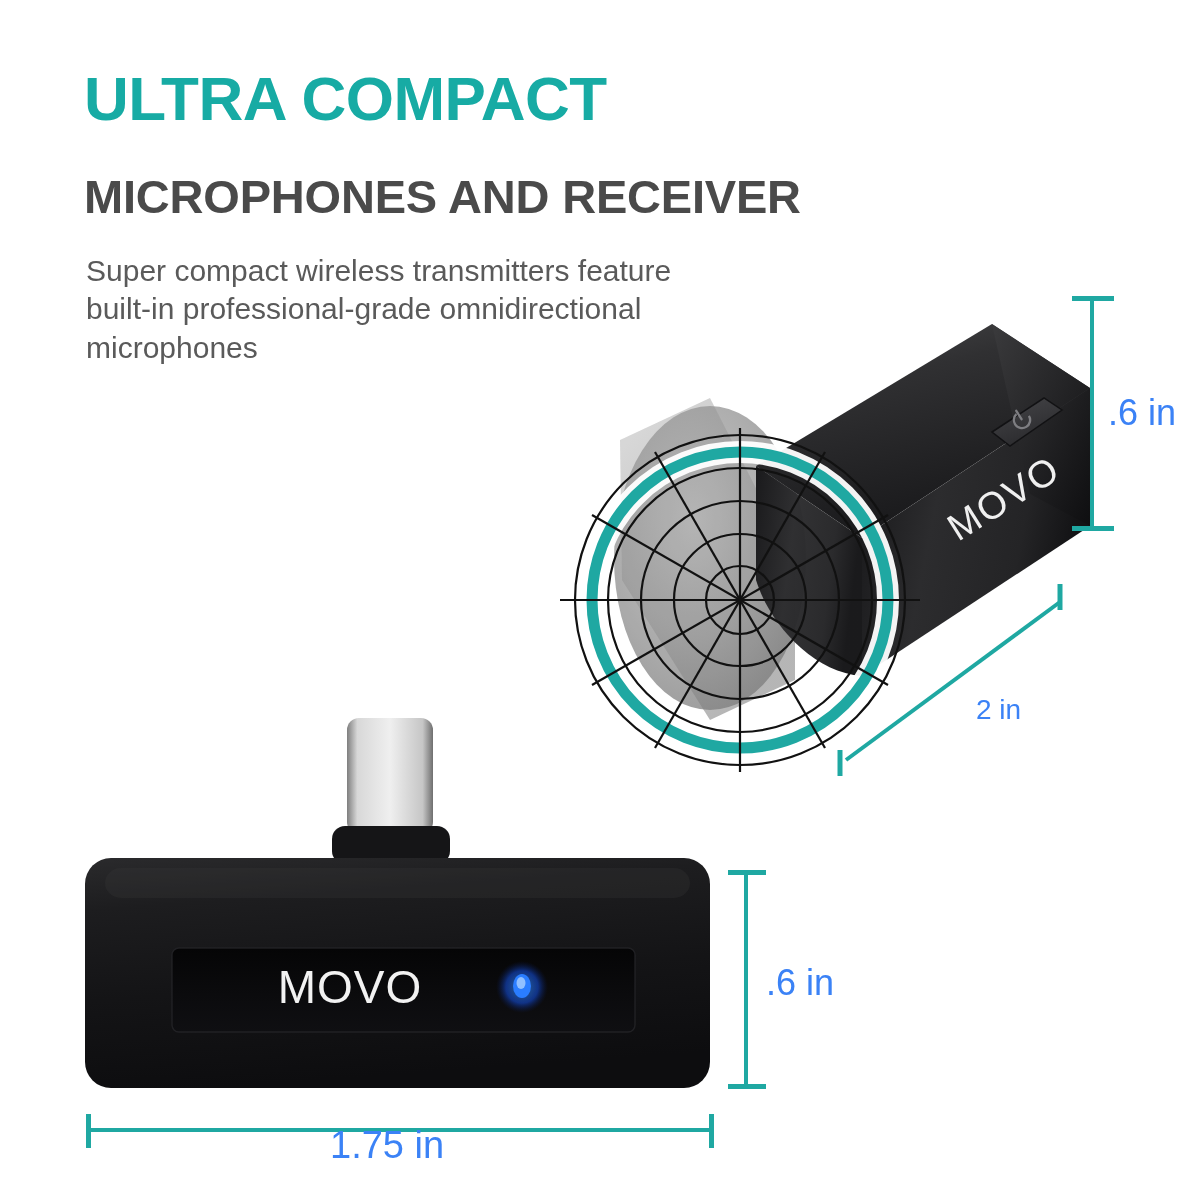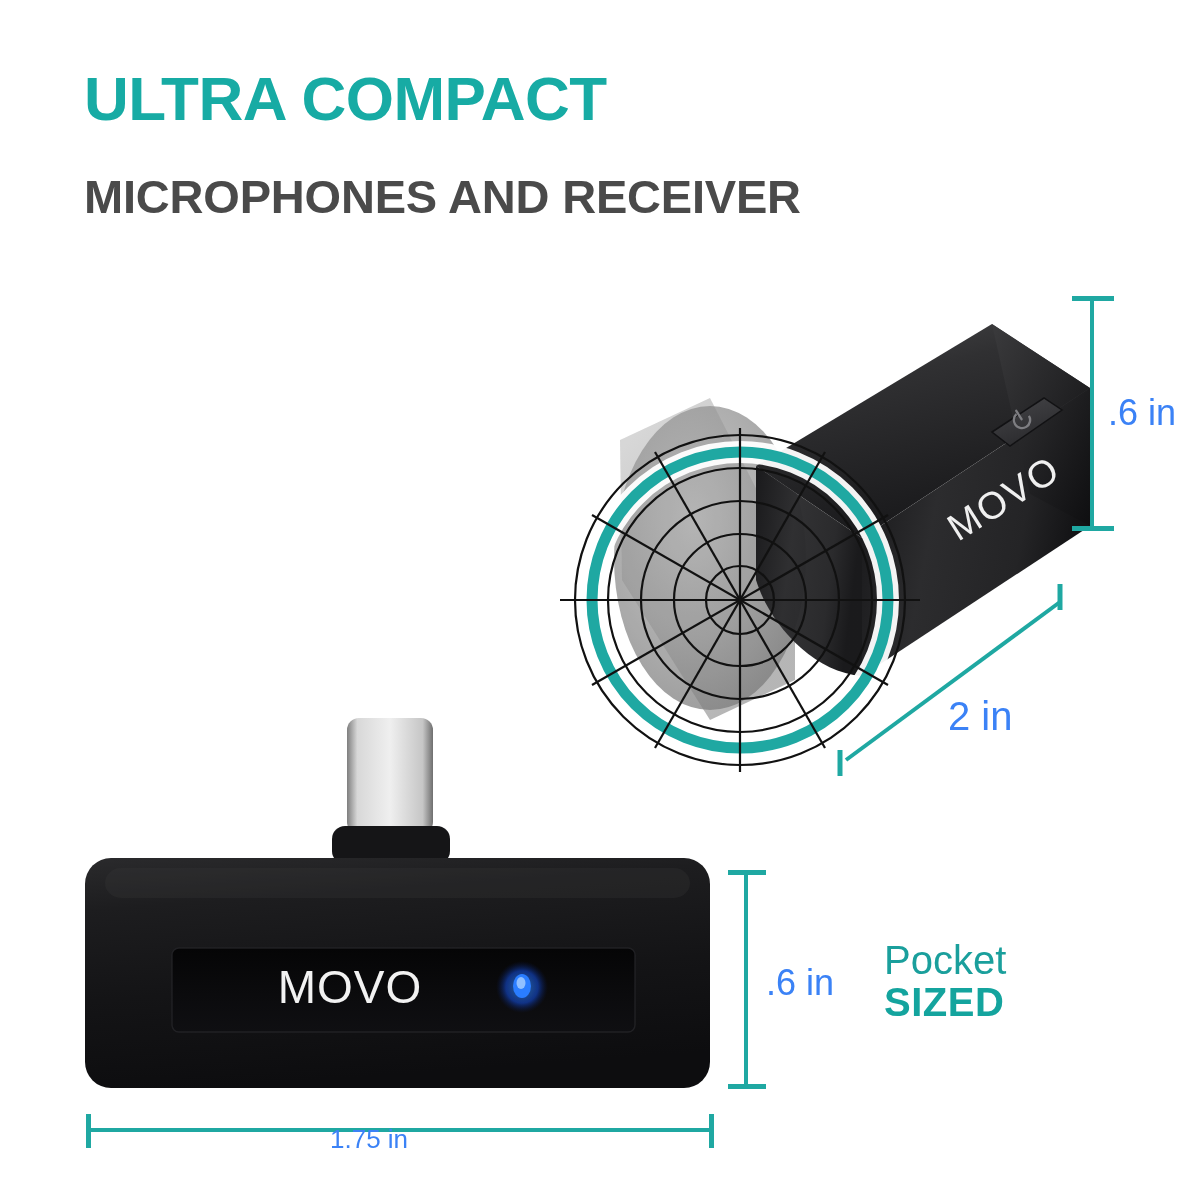--- a/index.html
+++ b/index.html
@@ -117,23 +117,23 @@
 
   
   .dim-label {
     position: absolute;
     color: #3b82f6;
     font-size: 36px;
     font-weight: normal;
     white-space: nowrap;
   }
   .dim-06-top   { left: 1108px; top: 392px; }
-  .dim-2in      { left: 948px;  top: 694px; font-size: 40px; }
+  .dim-2in      { left: 976px;  top: 694px; font-size: 28px; }
   .dim-06-bot   { left: 766px;  top: 962px; }
-  .dim-175      { left: 330px;  top: 1124px; font-size: 26px; }
+  .dim-175      { left: 330px;  top: 1124px; font-size: 38px; }
 
   .pocket-block {
     position: absolute;
     left: 884px;
     top: 940px;
     color: #17ABA4;
     line-height: 1.04;
   }
   .pocket-word {
     font-size: 40px;
@@ -159,20 +159,21 @@
 </style>
 </head>
 <body>
 
 <div id="stage">
 
   <div class="h-ultra">ULTRA COMPACT</div>
 
   <div class="h-micro">MICROPHONES AND RECEIVER</div>
 
+  <div class="body-copy">Super compact wireless transmitters feature built-in professional-grade omnidirectional microphones</div>
 
 
   <div class="tx-wrap">
     <svg width="540" height="520" viewBox="0 0 540 520">
       <defs>
         <linearGradient id="txTop" x1="0" y1="0" x2="0.4" y2="1">
           <stop offset="0%" stop-color="#4a4a4c"></stop>
           <stop offset="35%" stop-color="#303032"></stop>
           <stop offset="100%" stop-color="#18181a"></stop>
         </linearGradient>
@@ -329,18 +330,14 @@
     <div class="dim-label dim-06-bot">.6 in</div>
   </div>
 
   <div>
     <div class="dimline" style="left:88px; top:1128px; width:626px; height:4px;"></div>
     <div class="cap" style="left:86px; top:1114px; width:5px; height:34px;"></div>
     <div class="cap" style="left:709px; top:1114px; width:5px; height:34px;"></div>
     <div class="dim-label dim-175">1.75 in</div>
   </div>
 
-  <div class="pocket-block">
-    <div class="pocket-word">Pocket</div>
-    <div class="sized-word">SIZED</div>
-  </div>
 
 </div>
 
 </body></html>

